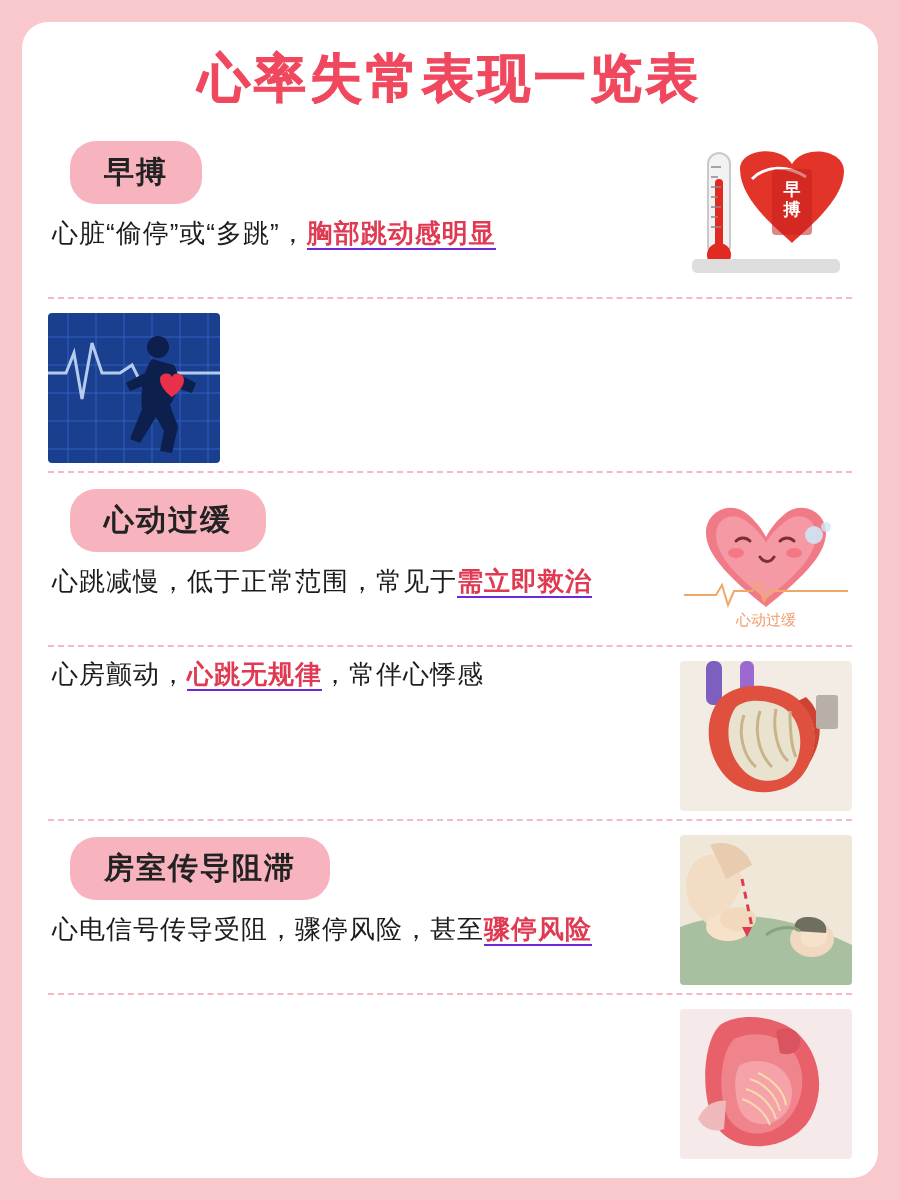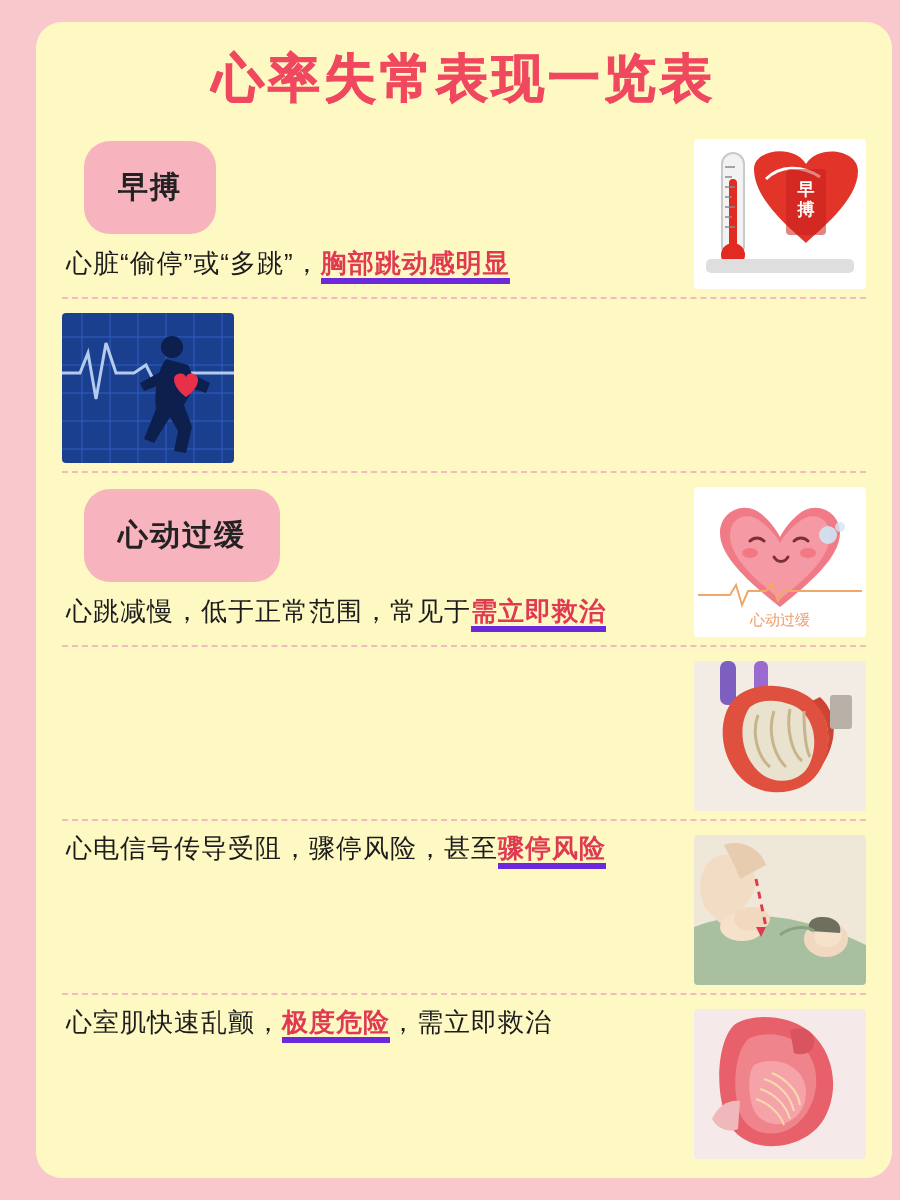--- a/index.html
+++ b/index.html
@@ -12,26 +12,25 @@
     background: #f9c8cd;
     font-family: "Liberation Sans", sans-serif;
     overflow: hidden;
   }
   .page {
     position: absolute;
     left: 22px;
     top: 22px;
     width: 856px;
     height: 1156px;
-    background: #fef9c3;
+    background: #ffffff;
     border-radius: 26px;
     box-sizing: border-box;
     padding: 14px 26px 0 26px;
     overflow: hidden;
-    margin-left: 14px;
   }
   .title {
     text-align: center;
     font-size: 52px;
     font-weight: bold;
     color: #f0485f;
     letter-spacing: 4px;
     line-height: 1.25;
     margin: 10px 0 14px 0;
     -webkit-text-stroke: 1px #f0485f;
@@ -51,35 +50,35 @@
     padding-right: 14px;
     min-width: 0;
   }
   .pill {
     display: inline-block;
     background: #f7b3be;
     color: #222222;
     font-size: 30px;
     font-weight: bold;
     border-radius: 26px;
-    padding: 26px 34px;
+    padding: 11px 34px;
     margin: 8px 0 10px 22px;
     letter-spacing: 2px;
   }
   .desc {
     font-size: 26px;
     color: #1c1c1c;
     line-height: 1.5;
     margin: 0 0 6px 4px;
     letter-spacing: 1px;
   }
   .hl {
     color: #e03a52;
     font-weight: bold;
-    border-bottom: 6px solid #6d28d9;
+    border-bottom: 2px solid #6d28d9;
   }
   .thumb {
     flex: 0 0 auto;
     width: 172px;
     height: 150px;
     border-radius: 4px;
     overflow: hidden;
     position: relative;
     margin-top: 6px;
   }
@@ -169,40 +168,42 @@
         <circle cx="134" cy="48" r="9" fill="#cfe6f5" opacity="0.9"></circle>
         <circle cx="146" cy="40" r="5" fill="#cfe6f5" opacity="0.8"></circle>
         <path d="M4 108 L36 108 L42 98 L48 118 L54 104 L72 104 L78 96 L84 114 L90 104 L168 104" stroke="#f0a868" stroke-width="2" fill="none"></path>
         <text x="86" y="138" font-size="15" fill="#f09a6a" text-anchor="middle" font-family="DejaVu Sans, sans-serif">心动过缓</text>
       </svg>
     </div>
   </div>
 
   <div class="row">
     <div class="row-text">
+      <p class="desc"><span>心房颤动，</span><span class="hl">心跳无规律</span><span>，常伴心悸感</span></p>
     </div>
     <div class="thumb">
       <svg width="172" height="150" viewBox="0 0 172 150">
         <rect x="0" y="0" width="172" height="150" fill="#f3ece4"></rect>
         <rect x="26" y="0" width="16" height="44" rx="7" fill="#7c5fbf"></rect>
         <rect x="60" y="0" width="14" height="36" rx="6" fill="#9a6ad0"></rect>
         <path d="M40 38 C24 56, 24 92, 46 116 C66 138, 108 136, 124 112 C142 86, 136 48, 112 34 C92 22, 58 20, 40 38 Z" fill="#e0503f"></path>
         <path d="M56 46 C44 62, 46 92, 64 110 C80 126, 108 122, 116 102 C126 78, 118 52, 98 44 C82 38, 66 38, 56 46 Z" fill="#e9e2cf"></path>
         <path d="M64 54 C58 70, 62 94, 76 106" stroke="#c8b48a" stroke-width="3" fill="none"></path>
         <path d="M80 50 C74 68, 78 92, 92 106" stroke="#c8b48a" stroke-width="3" fill="none"></path>
         <path d="M96 48 C92 68, 98 92, 108 100" stroke="#c8b48a" stroke-width="3" fill="none"></path>
         <path d="M110 50 C110 70, 112 88, 116 96" stroke="#c8b48a" stroke-width="3" fill="none"></path>
         <path d="M118 40 C134 52, 140 80, 128 104 C142 84, 146 54, 126 36 Z" fill="#cf4334"></path>
         <rect x="136" y="34" width="22" height="34" rx="3" fill="#b8b0a6"></rect>
       </svg>
     </div>
   </div>
 
   <div class="row">
     <div class="row-text">
+      <div class="pill">房室传导阻滞</div>
       <p class="desc"><span>心电信号传导受阻，骤停风险，甚至</span><span class="hl">骤停风险</span><span></span></p>
     </div>
     <div class="thumb">
       <svg width="172" height="150" viewBox="0 0 172 150">
         <rect x="0" y="0" width="172" height="150" fill="#efe7d8"></rect>
         <path d="M0 92 C30 80, 70 78, 104 86 C132 92, 156 102, 172 110 L172 150 L0 150 Z" fill="#a9c0a0"></path>
         <ellipse cx="132" cy="104" rx="22" ry="18" fill="#f0d9c0"></ellipse>
         <path d="M122 96 C126 88, 142 88, 146 96 C150 104, 144 112, 132 112 C122 112, 118 104, 122 96 Z" fill="#f6e2cb"></path>
         <path d="M116 96 C112 88, 118 82, 128 82 C140 82, 148 88, 146 98 Z" fill="#6f6f5f"></path>
         <path d="M14 28 C22 18, 40 16, 52 26 C62 34, 64 48, 58 60 L34 96 L12 74 C4 60, 4 40, 14 28 Z" fill="#f2dcc4"></path>
@@ -211,21 +212,20 @@
         <ellipse cx="58" cy="84" rx="18" ry="12" fill="#f2d9bd"></ellipse>
         <path d="M62 44 L72 92" stroke="#e03a52" stroke-width="3" stroke-dasharray="7 6"></path>
         <path d="M62 92 L72 92 L67 102 Z" fill="#e03a52"></path>
         <path d="M86 100 C96 92, 112 90, 120 96" stroke="#8aa37f" stroke-width="3" fill="none"></path>
       </svg>
     </div>
   </div>
 
   <div class="row">
     <div class="row-text">
-      <p class="desc"><span>心室肌快速乱颤，</span><span class="hl">极度危险</span><span>，需立即救治</span></p>
     </div>
     <div class="thumb">
       <svg width="172" height="150" viewBox="0 0 172 150">
         <rect x="0" y="0" width="172" height="150" fill="#f6e9ea"></rect>
         <path d="M40 16 C58 4, 92 6, 112 20 C138 38, 148 78, 130 110 C112 140, 64 146, 42 124 C20 102, 20 36, 40 16 Z" fill="#e7606a"></path>
         <path d="M54 30 C74 20, 102 26, 114 44 C128 64, 124 96, 104 114 C84 132, 54 126, 46 104 C38 82, 40 44, 54 30 Z" fill="#f0848c"></path>
         <path d="M60 56 C76 48, 98 52, 108 68 C116 82, 112 104, 96 112 C80 120, 62 112, 58 96 C54 80, 54 64, 60 56 Z" fill="#f5a3a8"></path>
         <g stroke="#f6e0b0" stroke-width="2" fill="none" opacity="0.9">
           <path d="M70 70 C84 74, 96 86, 100 102"></path>
           <path d="M66 80 C80 84, 92 96, 96 110"></path>

